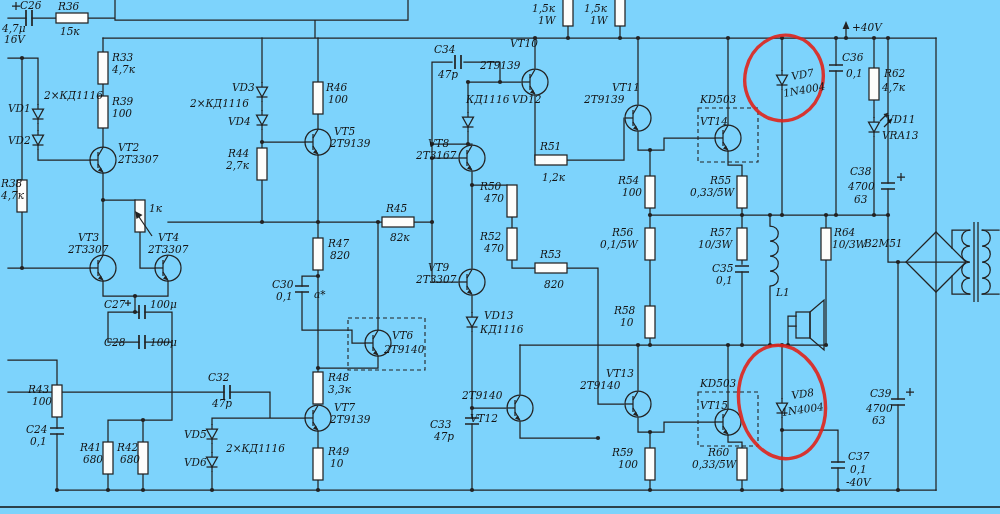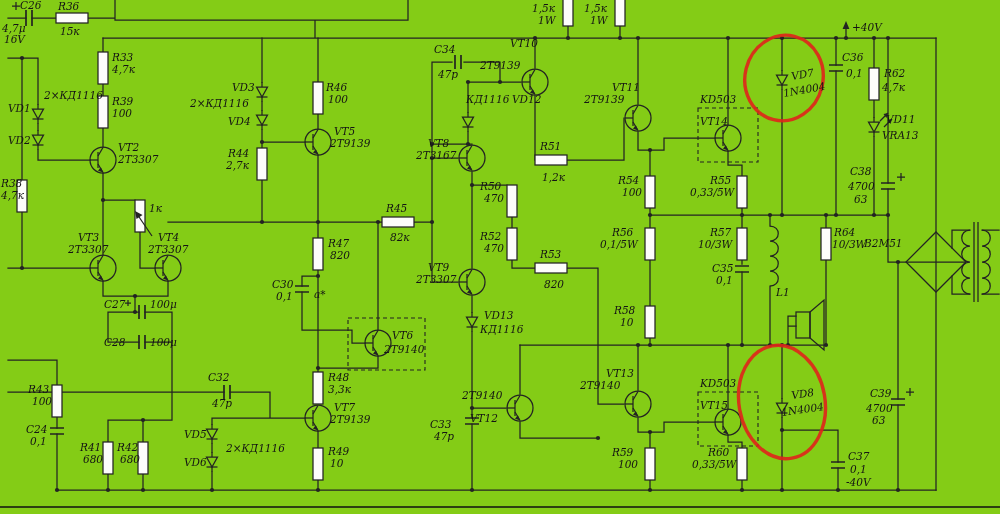--- a/index.html
+++ b/index.html
@@ -1,16 +1,16 @@
 <!DOCTYPE html>
 <html><head>
 <meta charset="utf-8">
 <style>
   html,body{margin:0;padding:0;background:#ffffff;}
-  .page{position:relative;width:1000px;height:514px;background:#84cc16;overflow:hidden;
+  .page{position:relative;width:1000px;height:514px;background:#7dd3fc;overflow:hidden;
         font-family:"DejaVu Serif",serif;}
   svg{display:block}
   .wire{stroke:#232323;stroke-width:1.25;fill:none;stroke-linecap:square}
   .frame{stroke:#111;stroke-width:1.6;fill:none}
   .sym{stroke:#232323;stroke-width:1.25;fill:none}
   .res{fill:#fdfdfb;stroke:#232323;stroke-width:1.25}
   .plate{stroke:#232323;stroke-width:1.7;fill:none}
   .dot{fill:#232323;stroke:none}
   .fillink{fill:#232323;stroke:none}
   .dash{fill:none;stroke:#232323;stroke-width:1.1;stroke-dasharray:4 3}

